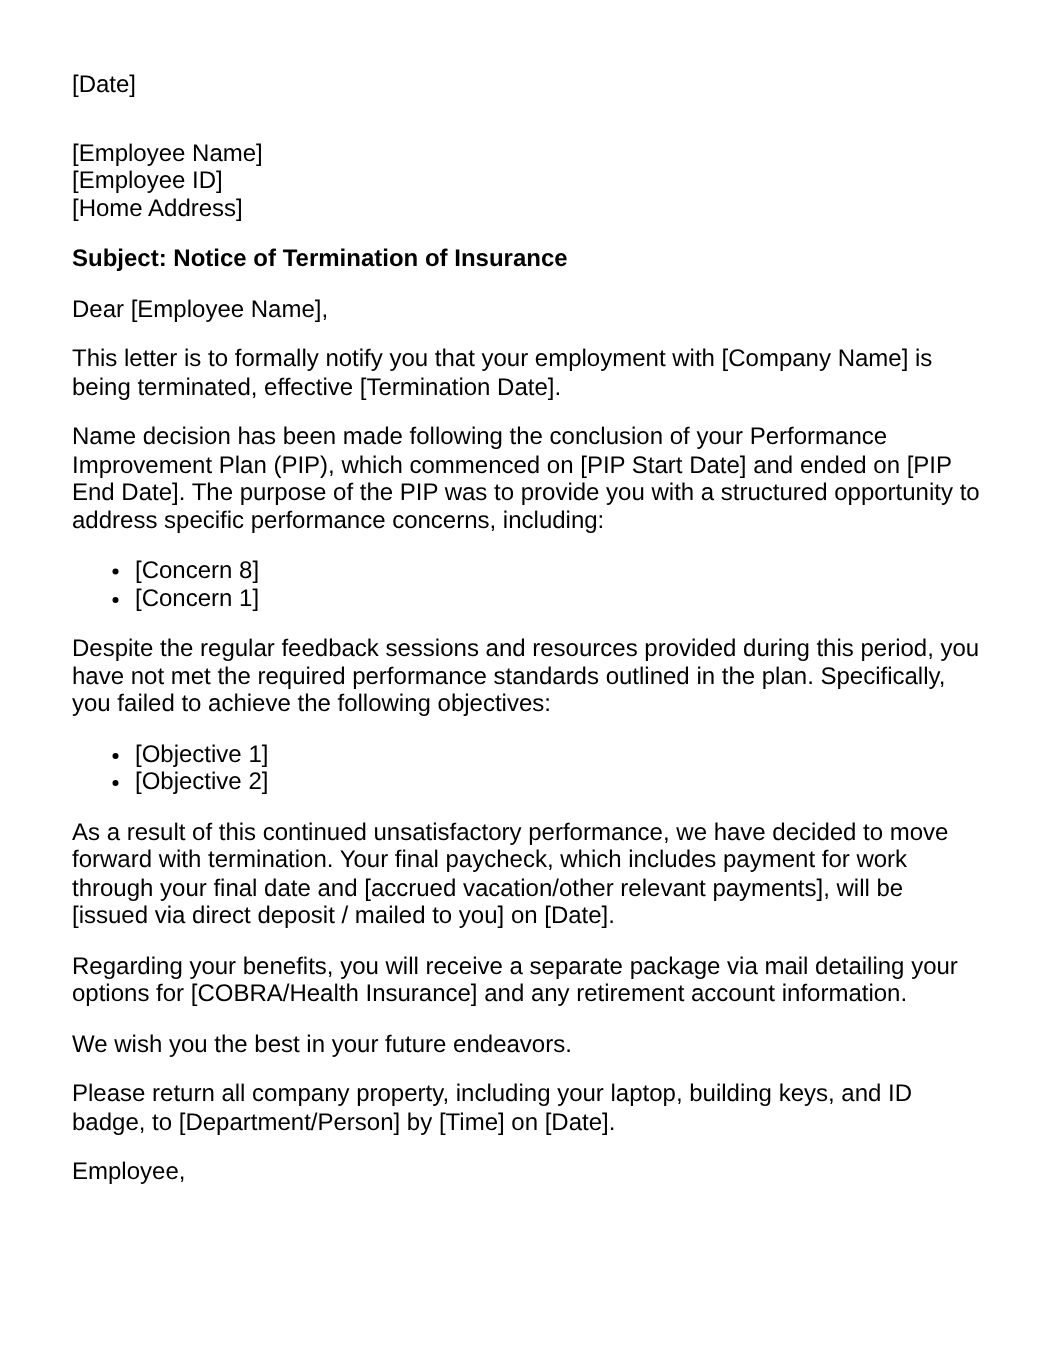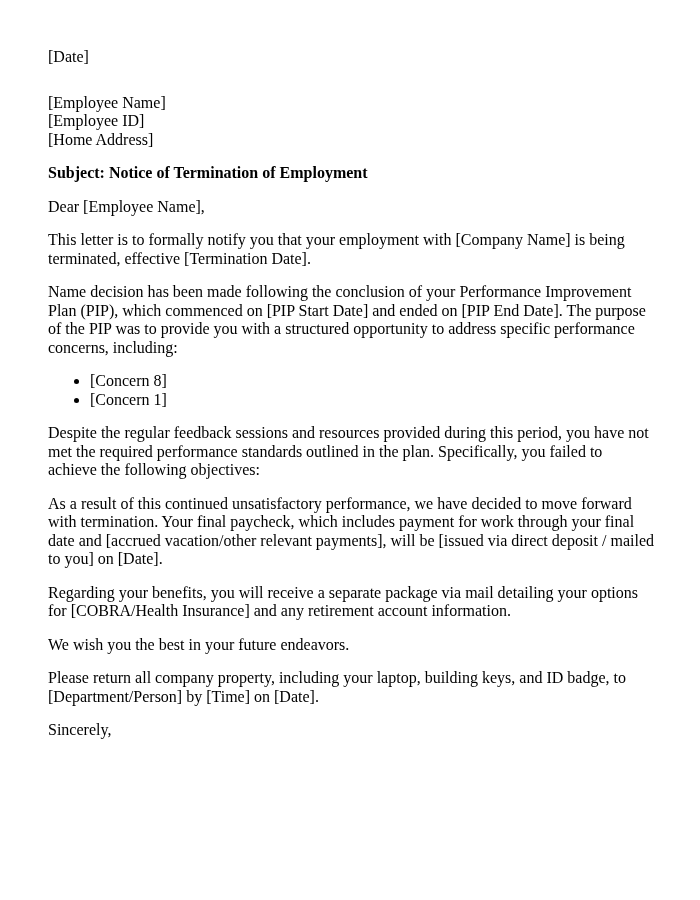--- a/index.html
+++ b/index.html
@@ -10,21 +10,21 @@
     overflow: hidden;
   }
   .page {
     width: 700px;
     height: 806px;           
     overflow: hidden;
     background: #ffffff;
   }
   .letter {
     padding: 48px 46px 0 48px;
-    font-family: Liberation Serif, serif;
+    font-family: Liberation Sans, sans-serif;
     font-size: 16px;
     line-height: 18.5px;
     color: #000000;
   }
   .line { margin: 0; }
   .block { margin-top: 27px; }
   p.para { margin-top: 15px; }
   .subject { font-weight: bold; }
   ul.bullets {
     margin: 15px 0 0 0;
@@ -40,41 +40,45 @@
   <div class="letter">
 
     <p class="line">[Date]</p>
 
     <div class="block">
       <p class="line">[Employee Name]</p>
       <p class="line">[Employee ID]</p>
       <p class="line">[Home Address]</p>
     </div>
 
-    <p class="para subject">Subject: Notice of Termination of Employment</p>
+    <p class="para subject">Subject: Notice of Termination of Insurance</p>
 
     <p class="para">Dear [Employee Name],</p>
 
     <p class="para">This letter is to formally notify you that your employment with [Company Name] is being terminated, effective [Termination Date].</p>
 
     <p class="para">Name decision has been made following the conclusion of your Performance Improvement Plan (PIP), which commenced on [PIP Start Date] and ended on [PIP End Date]. The purpose of the PIP was to provide you with a structured opportunity to address specific performance concerns, including:</p>
 
     <ul class="bullets">
       <li>[Concern 8]</li>
       <li>[Concern 1]</li>
     </ul>
 
     <p class="para">Despite the regular feedback sessions and resources provided during this period, you have not met the required performance standards outlined in the plan. Specifically, you failed to achieve the following objectives:</p>
 
+    <ul class="bullets">
+      <li>[Objective 1]</li>
+      <li>[Objective 2]</li>
+    </ul>
 
     <p class="para">As a result of this continued unsatisfactory performance, we have decided to move forward with termination. Your final paycheck, which includes payment for work through your final date and [accrued vacation/other relevant payments], will be [issued via direct deposit / mailed to you] on [Date].</p>
 
     <p class="para">Regarding your benefits, you will receive a separate package via mail detailing your options for [COBRA/Health Insurance] and any retirement account information.</p>
 
     <p class="para">We wish you the best in your future endeavors.</p>
 
     <p class="para">Please return all company property, including your laptop, building keys, and ID badge, to [Department/Person] by [Time] on [Date].</p>
 
-    <p class="para">Sincerely,</p>
+    <p class="para">Employee,</p>
 
 
   </div>
 </div>
 
 </body></html>

